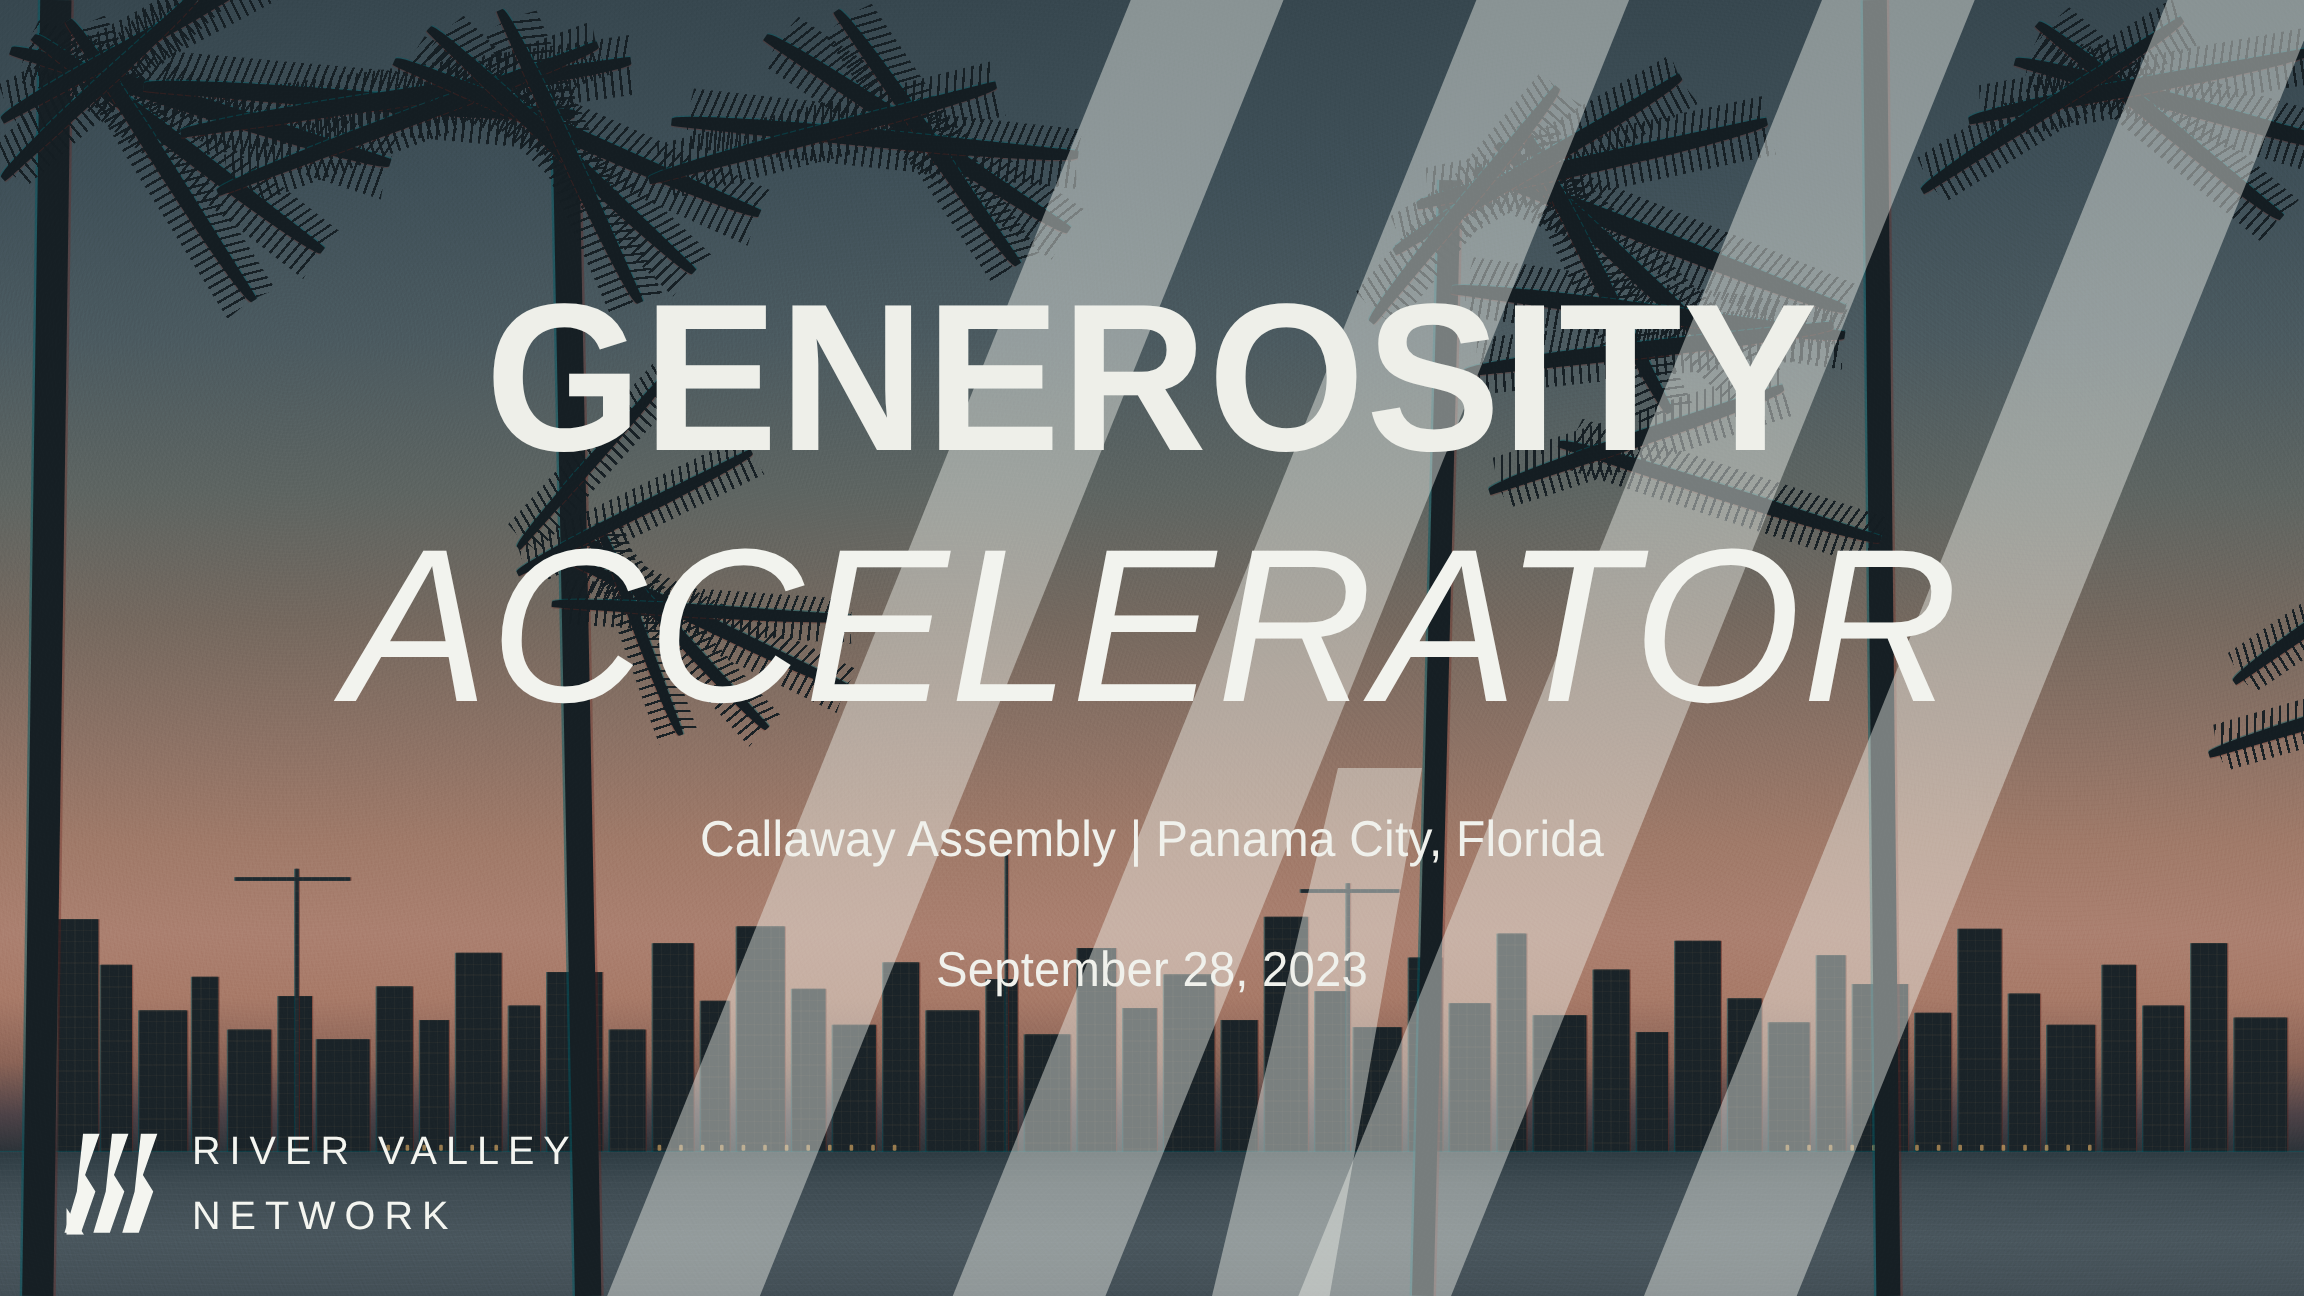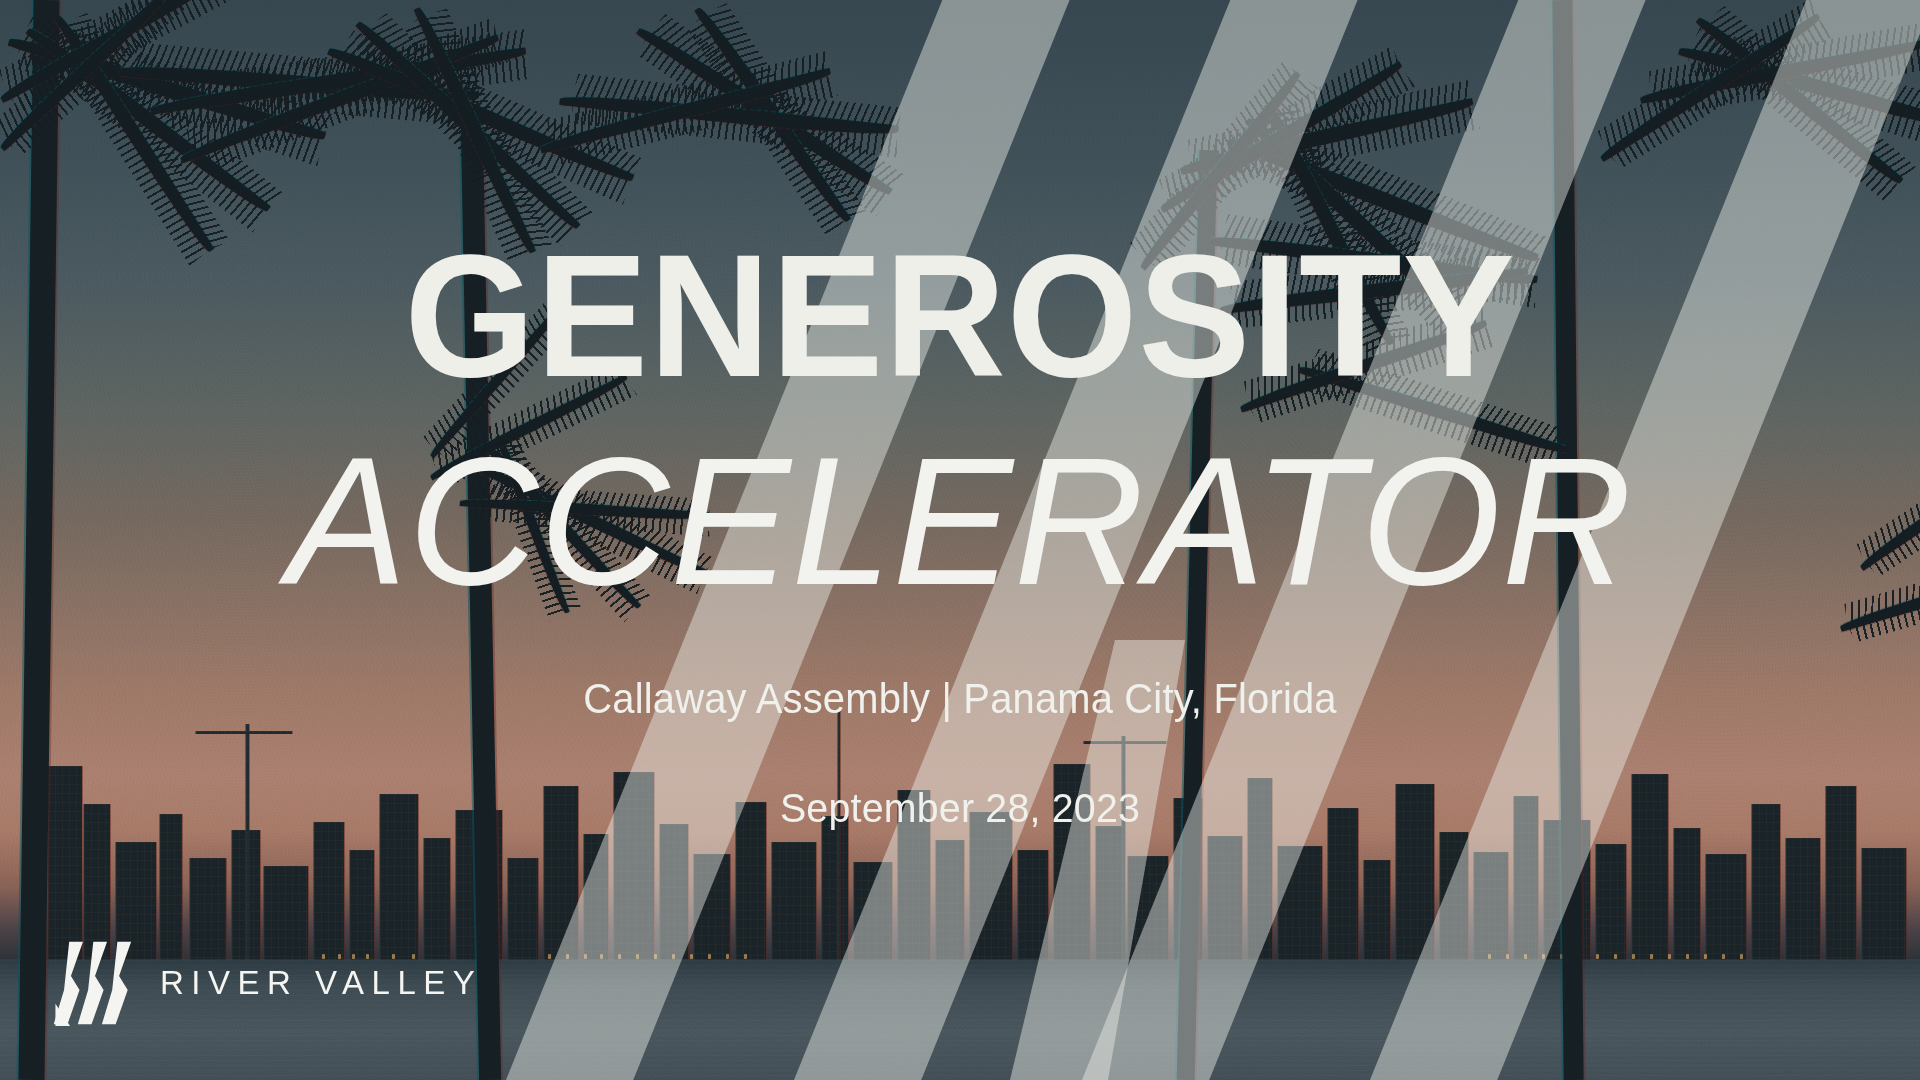--- a/index.html
+++ b/index.html
@@ -444,16 +444,17 @@
 
         <path d="M20 2 L36 2 L22 42 L32 58 L18 98 L2 98 L14 58 Z"></path>
 
         <path d="M48 2 L64 2 L50 42 L60 58 L46 98 L30 98 L42 58 Z"></path>
 
         <path d="M76 2 L92 2 L78 42 L88 58 L74 98 L58 98 L70 58 Z"></path>
       </g>
     </svg>
     <div class="logo-words">
       <span>RIVER VALLEY</span>
+      <span>NETWORK</span>
     </div>
   </div>
 
 </div>
 
 </body></html>

